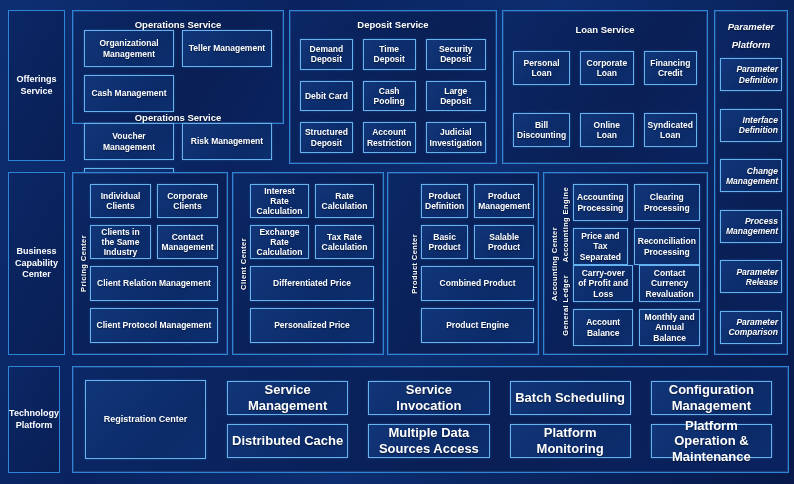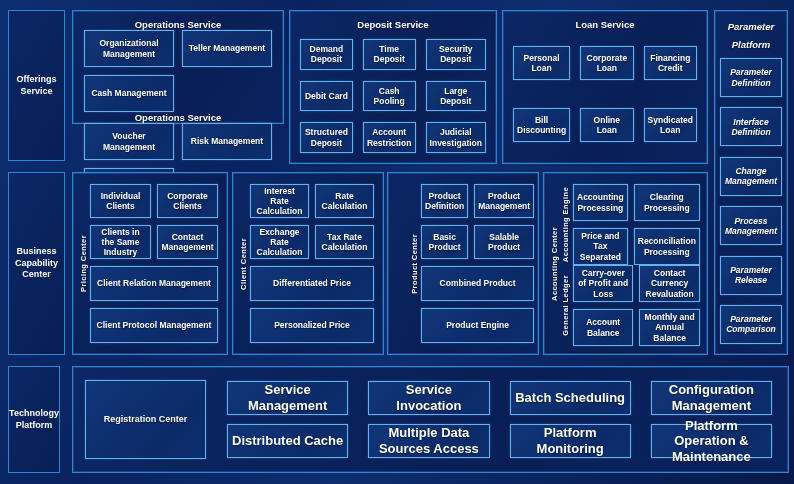--- a/index.html
+++ b/index.html
@@ -33,28 +33,28 @@
     writing-mode:vertical-rl; transform:rotate(180deg);
     font-size:7.5px; font-weight:700; white-space:nowrap; letter-spacing:.4px;
     text-shadow:0 1px 1px rgba(0,0,0,.45);
   }
   
   .pos-ops { left:72px; top:10px; width:212px; height:114px; display:flex; flex-direction:column; justify-content:space-between; padding:8px 11px 13px; }
   .row3 { display:grid; grid-template-columns:repeat(2,1fr); gap:8px; }
   .row3 .box { height:37px; }
   .pos-dep { left:289px; top:10px; width:208px; height:154px; padding:8px 10px 10px; display:flex; flex-direction:column; }
   .grid33 { display:grid; grid-template-columns:repeat(3,1fr); gap:11px 10px; margin-top:9px; flex:1; }
-  .pos-loan { left:502px; top:10px; width:206px; height:154px; padding:8px 10px 16px; display:flex; flex-direction:column; }
+  .pos-loan { left:502px; top:10px; width:206px; height:154px; padding:24px 10px 16px; display:flex; flex-direction:column;justify-content:flex-end; }
   .grid23 { display:grid; grid-template-columns:repeat(3,1fr); gap:28px 10px; margin-top:16px; }
   .grid23 .box { height:34px; }
   
   .pos-param { left:714px; top:10px; width:74px; height:345px; display:flex; flex-direction:column; padding:7px 5px 10px;font-style:italic; }
   .pos-param .panel-title { line-height:1.9; }
   .param-stack { flex:1; display:flex; flex-direction:column; justify-content:space-between; margin-top:4px; }
-  .param-stack .box { height:39px; }
+  .param-stack .box { height:33px;text-align:right; }
   
   .mid-panel { display:flex; padding:11px 9px 11px 3px; }
   .pos-pricing { left:72px; top:172px; width:156px; height:183px; }
   .pos-client { left:232px; top:172px; width:152px; height:183px; }
   .pos-product { left:387px; top:172px; width:152px; height:183px;padding-left:19px; }
   .pos-acct { left:543px; top:172px; width:165px; height:183px; }
   .vstrip { flex:0 0 14px; display:flex; align-items:center; justify-content:center; }
   .mid-content { flex:1; display:flex; flex-direction:column; justify-content:space-between; }
   .grid22 { display:grid; grid-template-columns:repeat(2,1fr); gap:7px 6px; }
   .grid22 .box { height:34px; }

